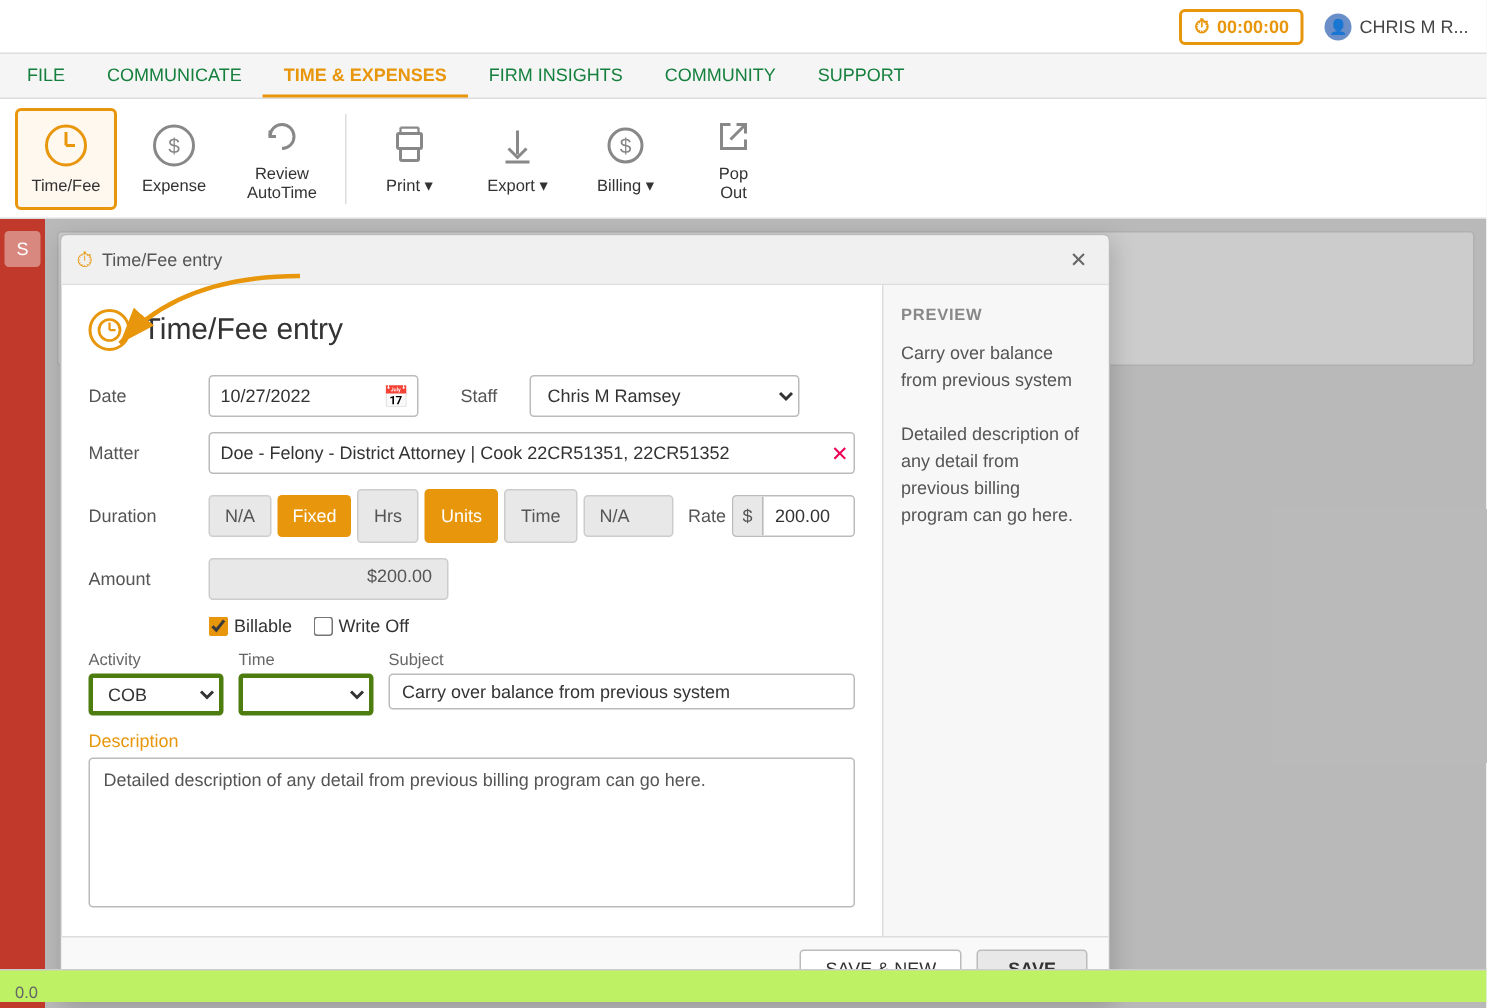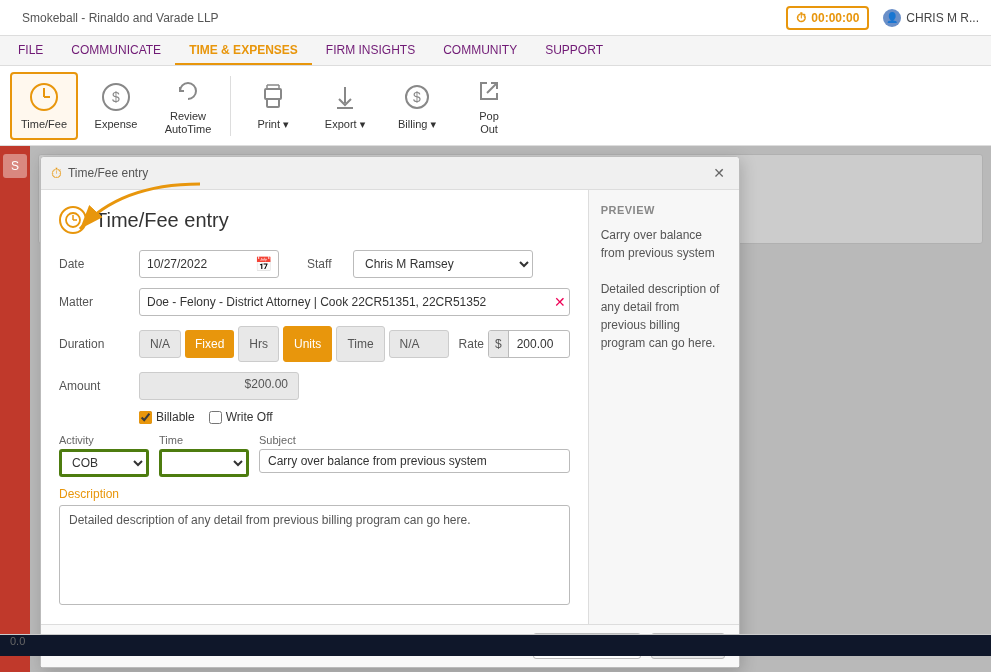--- a/index.html
+++ b/index.html
@@ -68,21 +68,21 @@
       background: #f5f5f5;
       height: 30px;
       display: flex;
       align-items: center;
       border-bottom: 1px solid #ddd;
       padding: 0 4px;
     }
     .nav-item {
       padding: 5px 14px;
       font-size: 12px;
-      color: #701a75;
+      color: #15803d;
       cursor: pointer;
       height: 100%;
       display: flex;
       align-items: center;
       border-bottom: 2px solid transparent;
     }
     .nav-item.active {
       border-bottom: 2px solid #e8960c;
       color: #e8960c;
       font-weight: 600;
@@ -533,28 +533,28 @@
       padding: 5px 20px;
       font-size: 12px;
       color: #333;
       cursor: pointer;
       font-weight: 600;
     }
 
     
     .status-bar {
       position: absolute;
-      bottom: 16px;
+      bottom: 4px;
       left: 0;
       right: 0;
       height: 22px;
-      background: #0f172a;
+      background: #bef264;
       border-top: 1px solid #ccc;
       display: flex;
-      align-items: flex-start;
+      align-items: flex-end;
       padding: 0 10px;
       font-size: 11px;
       color: #666;
     }
 
     
     .arrow-annotation {
       position: absolute;
       top: 50px;
       left: 130px;
@@ -583,21 +583,20 @@
       align-items: center;
       justify-content: center;
       color: #e8960c;
       font-size: 14px;
     }
   </style>
 </head>
 <body>
 
 <div class="top-bar">
-  <span class="top-bar-title">Smokeball  -  Rinaldo and Varade LLP</span>
   <div class="top-bar-timer">
     <span style="font-size:13px;">⏱</span>
     <span>00:00:00</span>
   </div>
   <div class="top-bar-user">
     <div class="user-icon">👤</div>
     <span>CHRIS M R...</span>
   </div>
 </div>
 

